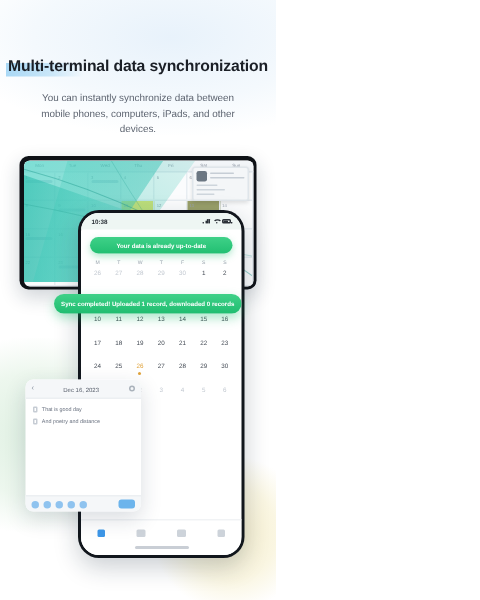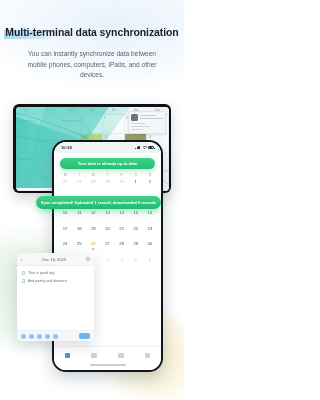--- a/index.html
+++ b/index.html
@@ -22,21 +22,21 @@
     background:radial-gradient(ellipse at 50% 50%, #dff0e2 0%, #edf7ee 45%, rgba(255,255,255,0) 72%);
     pointer-events:none;
   }
   .bg-yellow{
     position:absolute;right:-22px;bottom:-8px;width:105px;height:105px;
     background:radial-gradient(circle at 50% 50%, #f6efcf 0%, #faf6e2 42%, rgba(255,255,255,0) 70%);
     pointer-events:none;
   }
 
   
-  .header{position:absolute;left:0;top:0;width:184px;padding-top:22px;text-align:center;}
+  .header{position:absolute;left:0;top:12px;width:184px;padding-top:22px;text-align:center;}
   .title-wrap{display:inline-block;position:relative;padding:0 4px;}
   .title-hl{
     position:absolute;left:3px;top:4px;width:52px;height:9px;
     background:linear-gradient(90deg,#a9d8f5 0%, #cbe7f8 60%, rgba(203,231,248,0) 100%);
     z-index:0;
   }
   .title{
     position:relative;z-index:1;
     font-size:10.5px;font-weight:bold;color:#1b1f26;letter-spacing:-0.1px;white-space:nowrap;
   }

